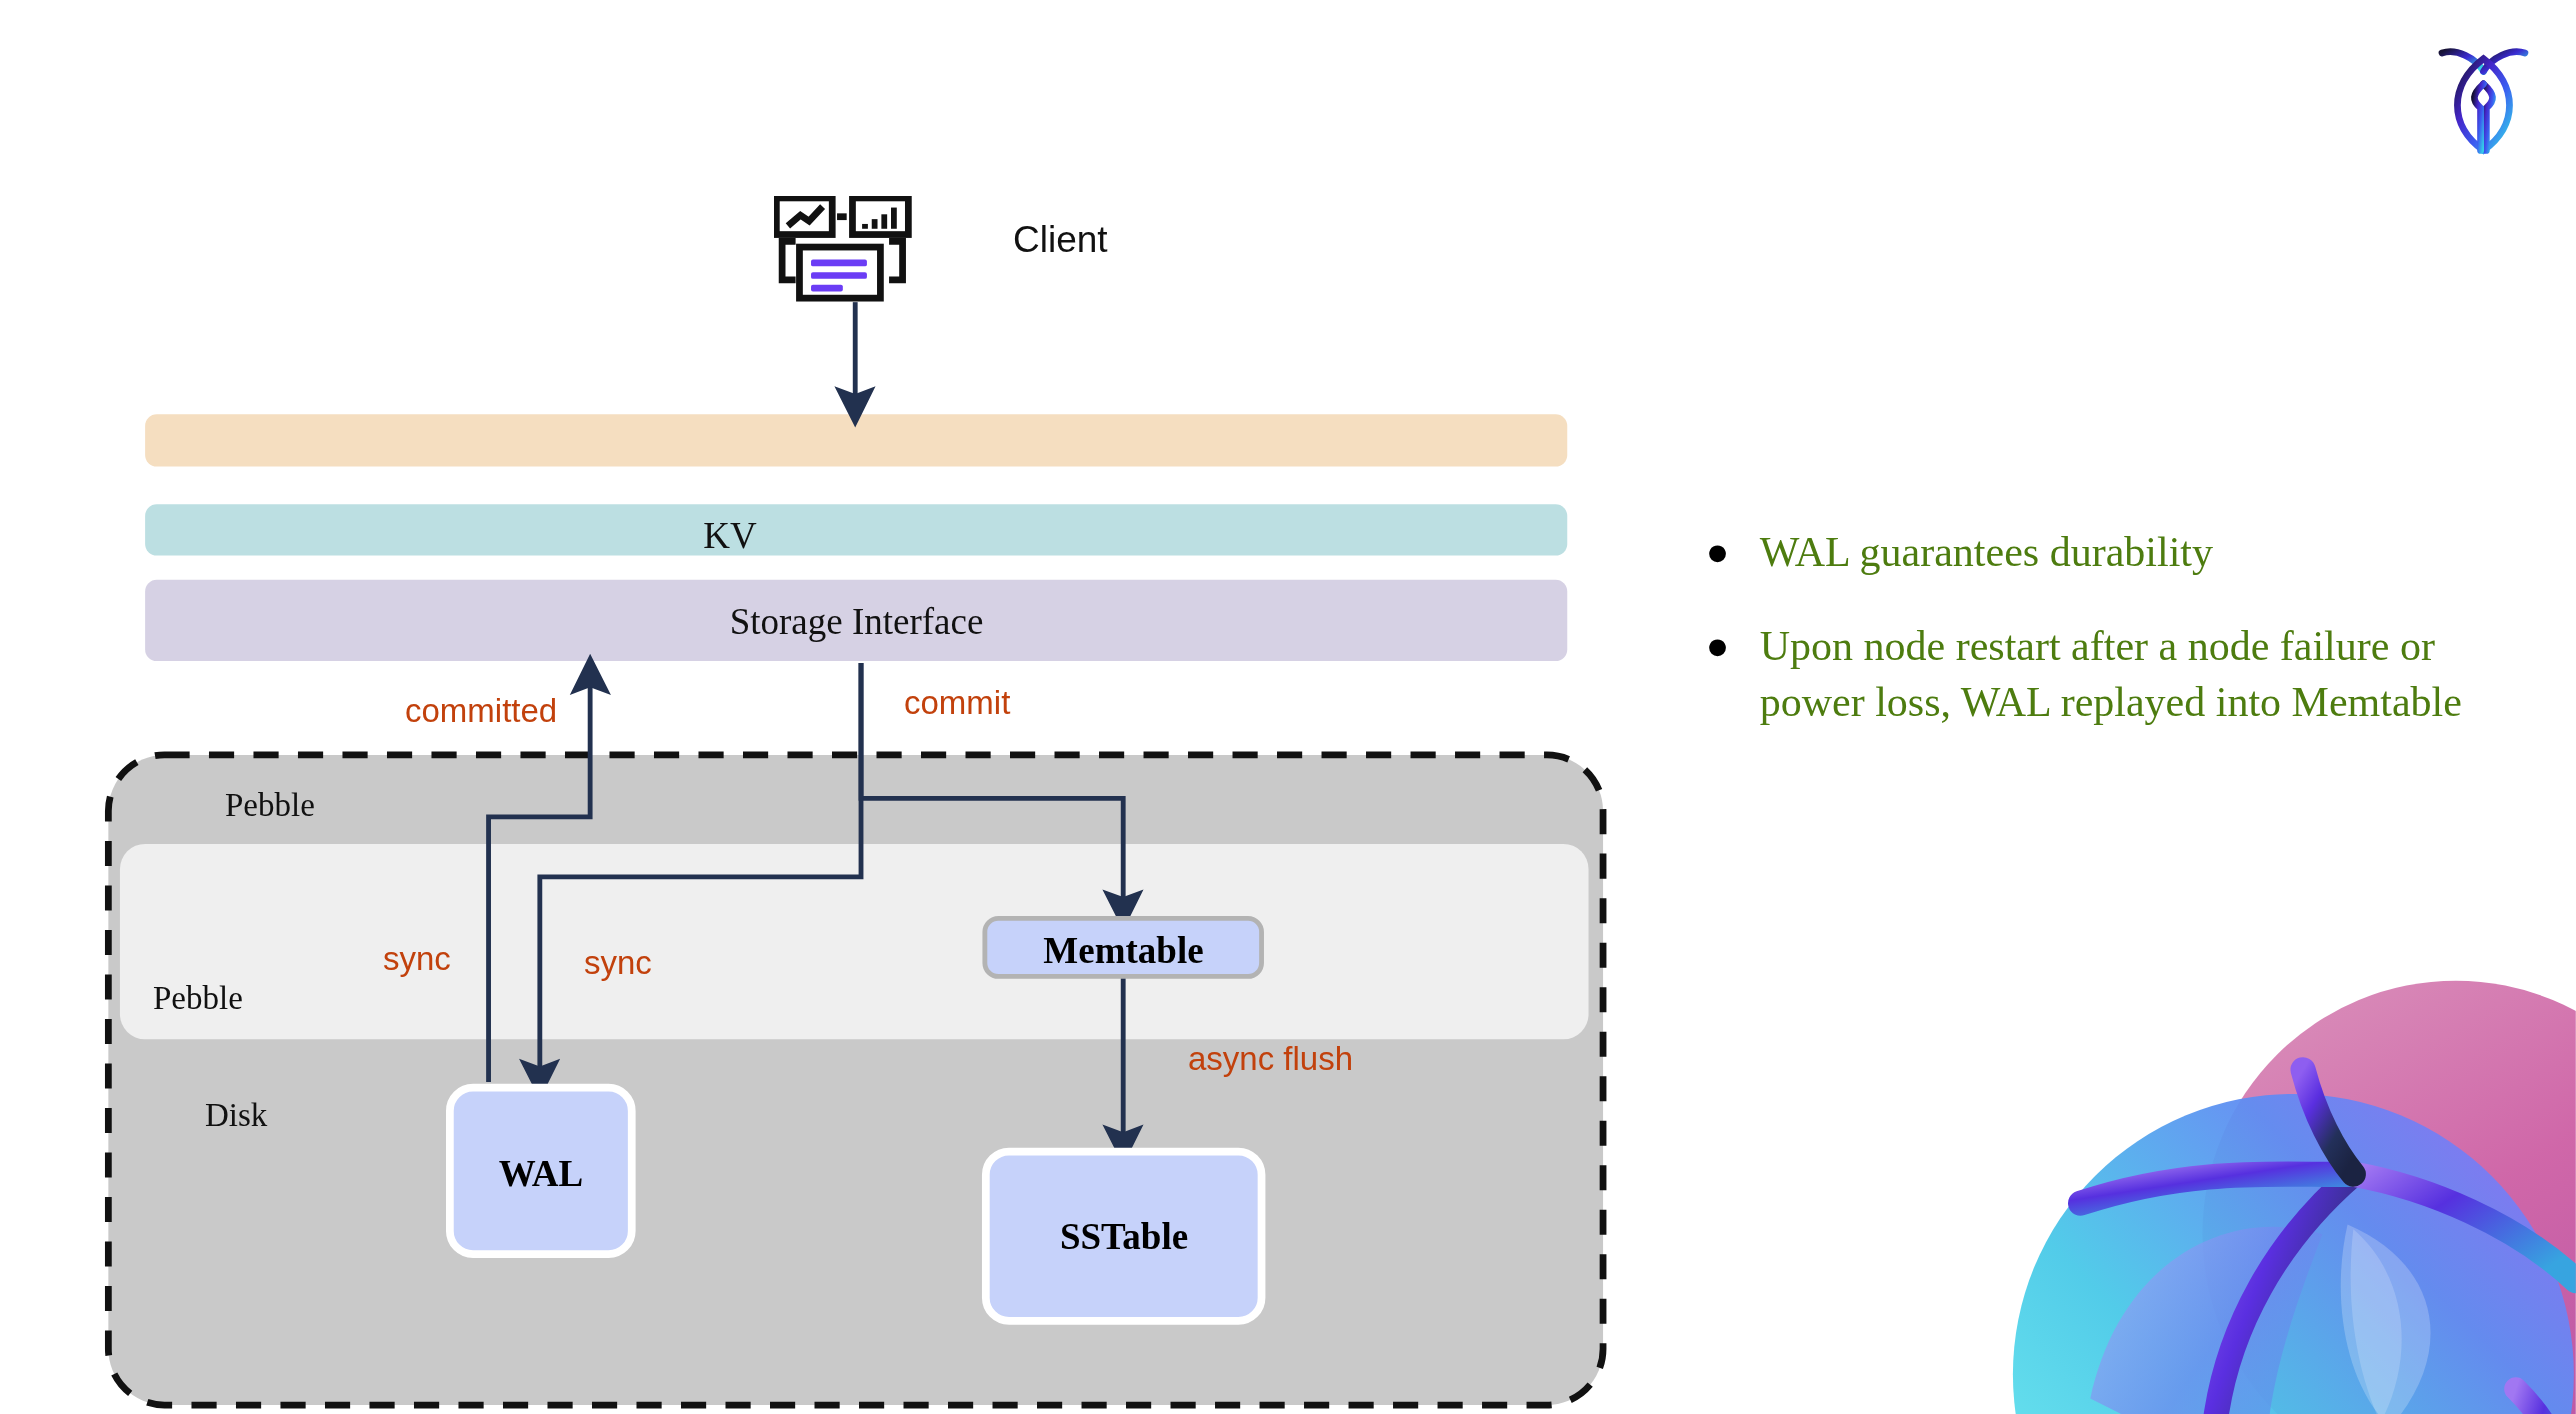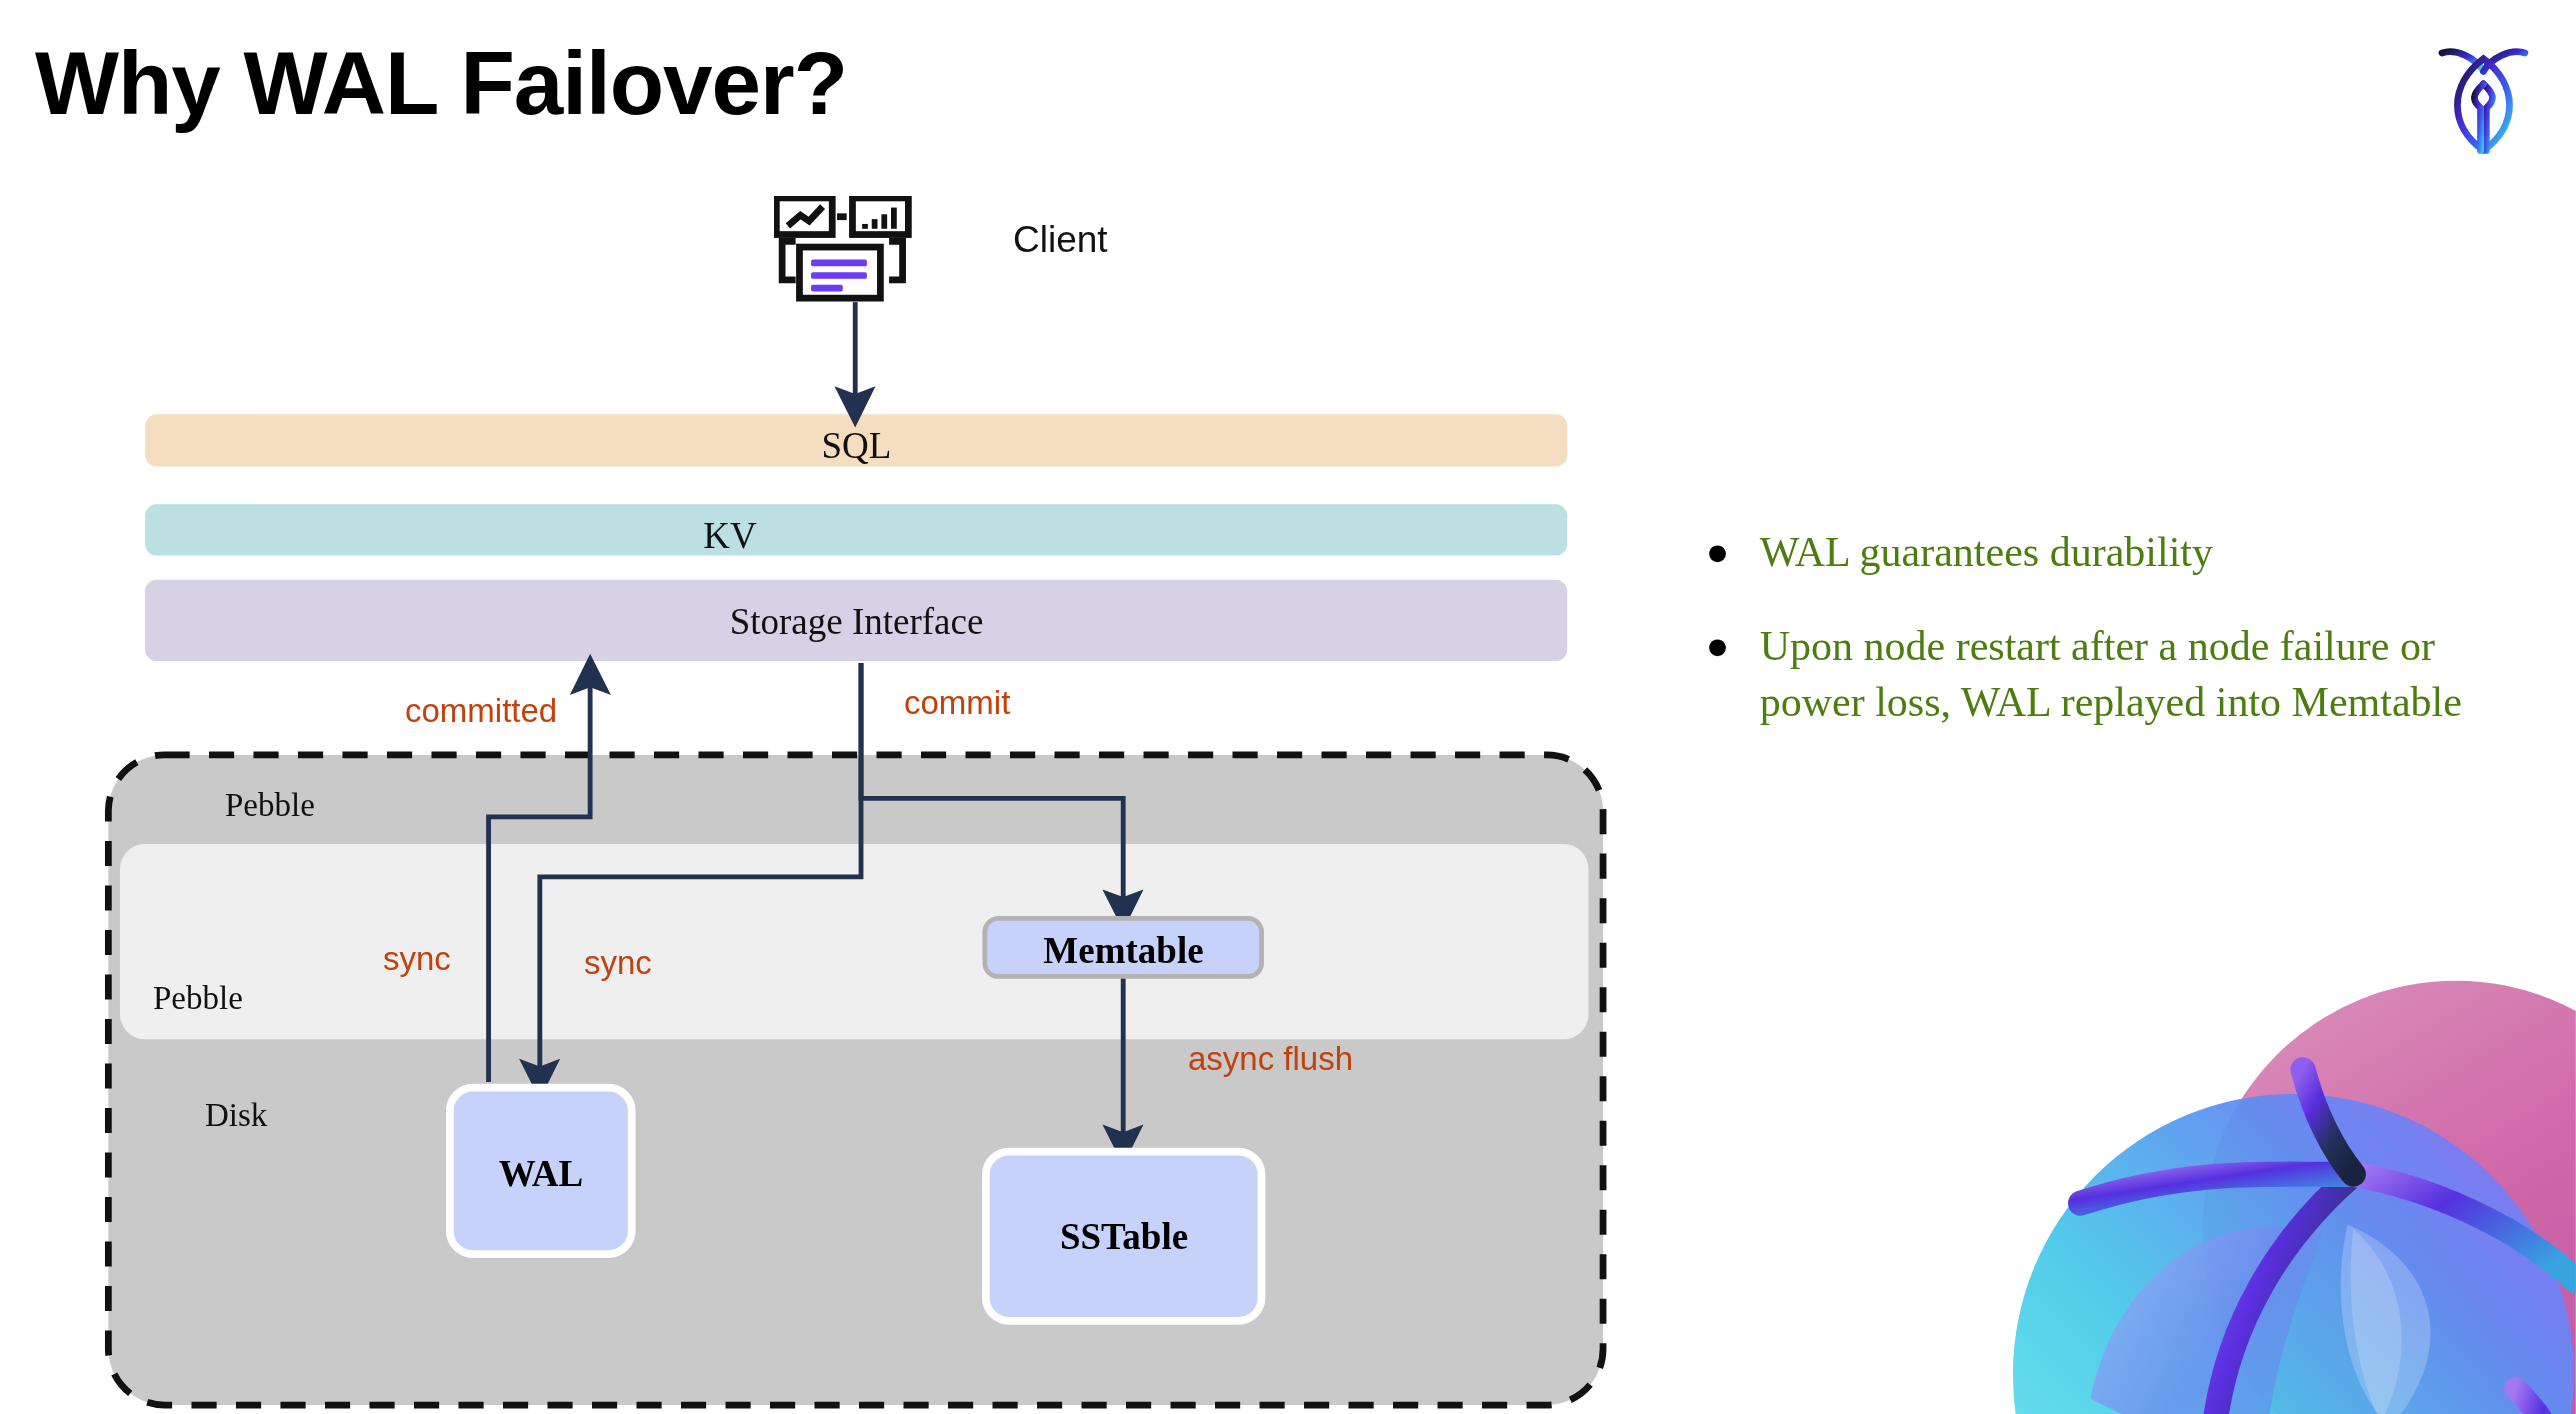--- a/index.html
+++ b/index.html
@@ -46,21 +46,20 @@
                font-family:Liberation Serif, serif;}
 
   
   .deco{position:absolute;left:1974px;top:944px;width:602px;height:471px;overflow:hidden;}
 </style>
 </head>
 <body>
 
 <div id="slide">
 
-  <div class="title">Why WAL Failover?</div>
 
   <div class="brand-logo">
     <svg width="145" height="135" viewBox="0 0 150 140">
       <defs>
         <linearGradient id="lgBrand" x1="0" y1="0" x2="1" y2="1">
           <stop offset="0%" stop-color="#141031"></stop>
           <stop offset="35%" stop-color="#4426c9"></stop>
           <stop offset="62%" stop-color="#3b5cf0"></stop>
           <stop offset="100%" stop-color="#32dbe8"></stop>
         </linearGradient>
@@ -137,21 +136,20 @@
 
     <line x1="1161" y1="1005" x2="1161" y2="1183" stroke="#22314f" stroke-width="5" marker-end="url(#arrHead)"></line>
 
     <rect x="1018" y="949" width="286" height="60" rx="14" ry="14" fill="#c6d2fa" stroke="#b3b3b3" stroke-width="5"></rect>
 
     <rect x="465" y="1124" width="188" height="172" rx="24" ry="24" fill="#c6d2fa" stroke="#ffffff" stroke-width="8"></rect>
 
     <rect x="1019" y="1190" width="285" height="175" rx="24" ry="24" fill="#c6d2fa" stroke="#ffffff" stroke-width="8"></rect>
   </svg>
 
-  <div class="barlabel" style="left:145px;top:424px;width:1423px;">SQL</div>
   <div class="barlabel" style="left:145px;top:514px;width:1170px;">KV</div>
   <div class="barlabel" style="left:145px;top:600px;width:1423px;">Storage Interface</div>
 
   <div class="serifsmall" style="left:225px;top:787px;">Pebble</div>
   <div class="serifsmall" style="left:153px;top:980px;">Pebble</div>
   <div class="serifsmall" style="left:205px;top:1097px;">Disk</div>
 
   <div class="boxlabel" style="left:985px;top:929px;width:277px;">Memtable</div>
   <div class="boxlabel" style="left:450px;top:1152px;width:182px;">WAL</div>
   <div class="boxlabel" style="left:986px;top:1215px;width:276px;">SSTable</div>

